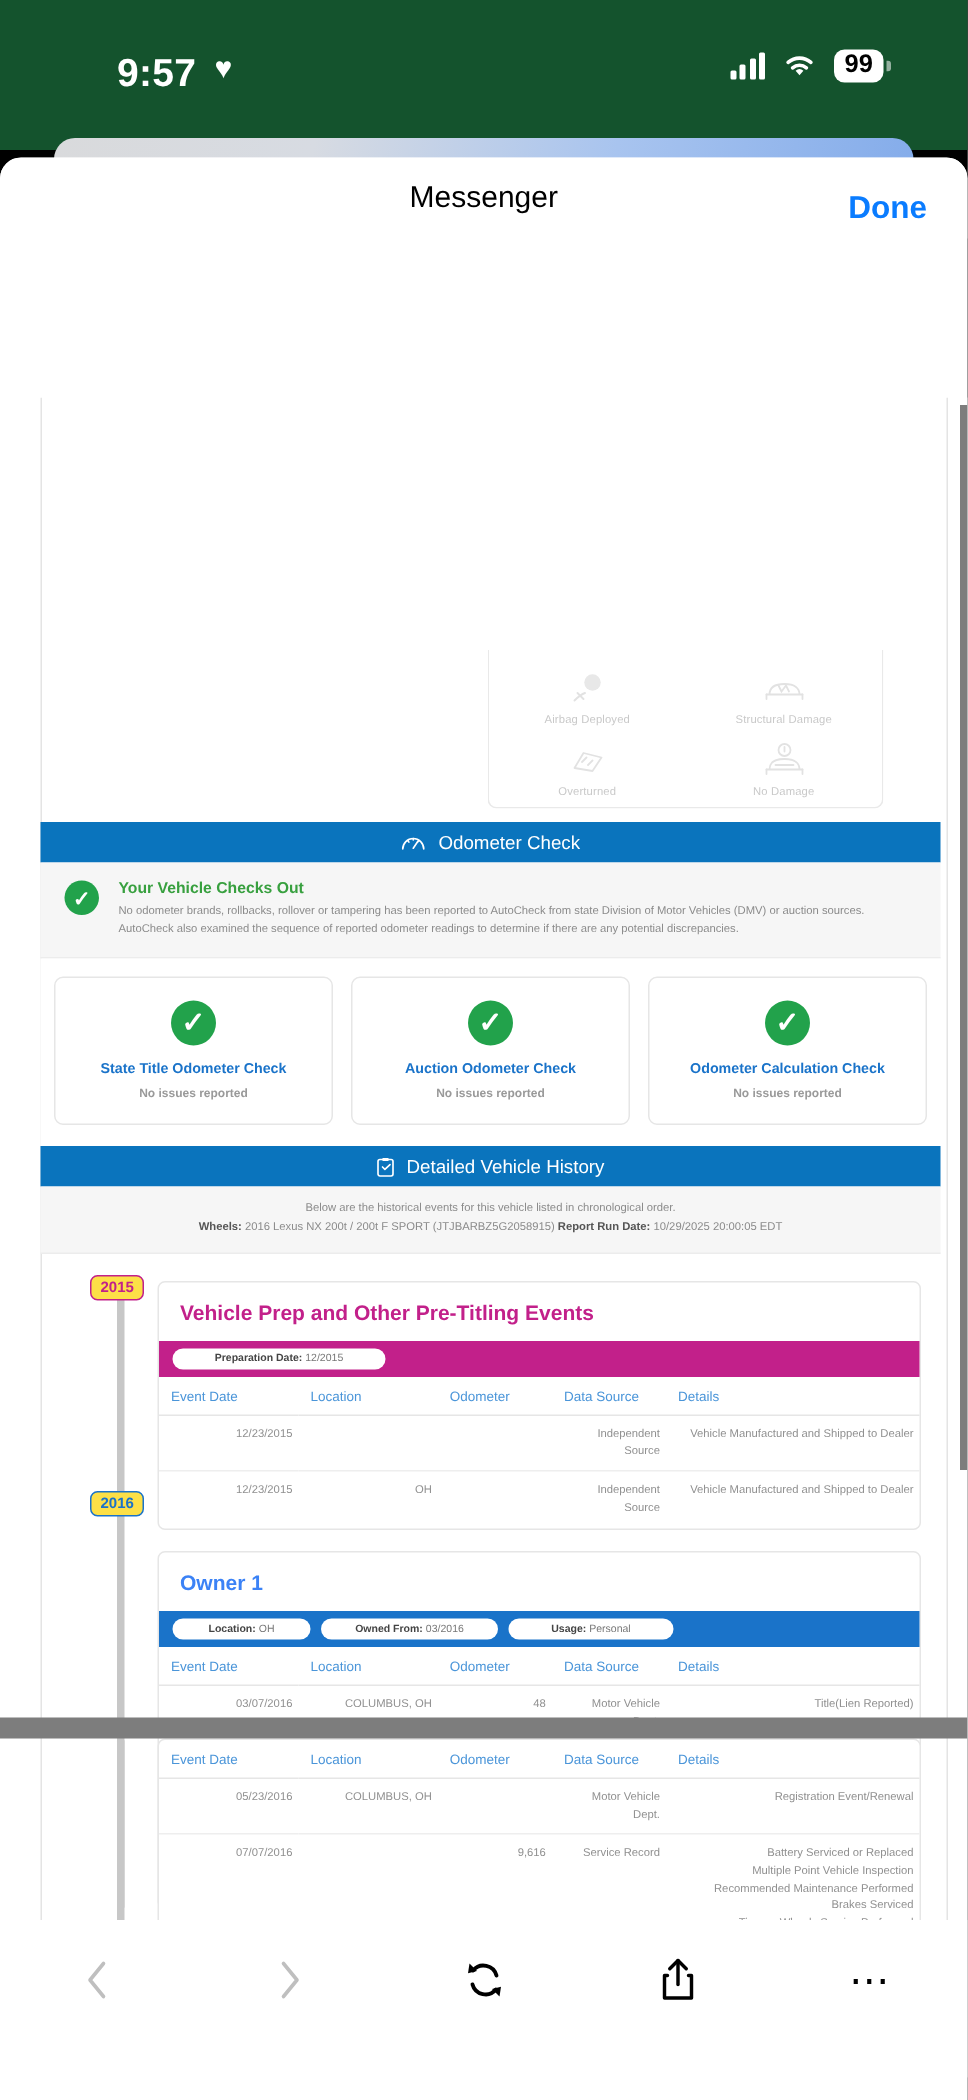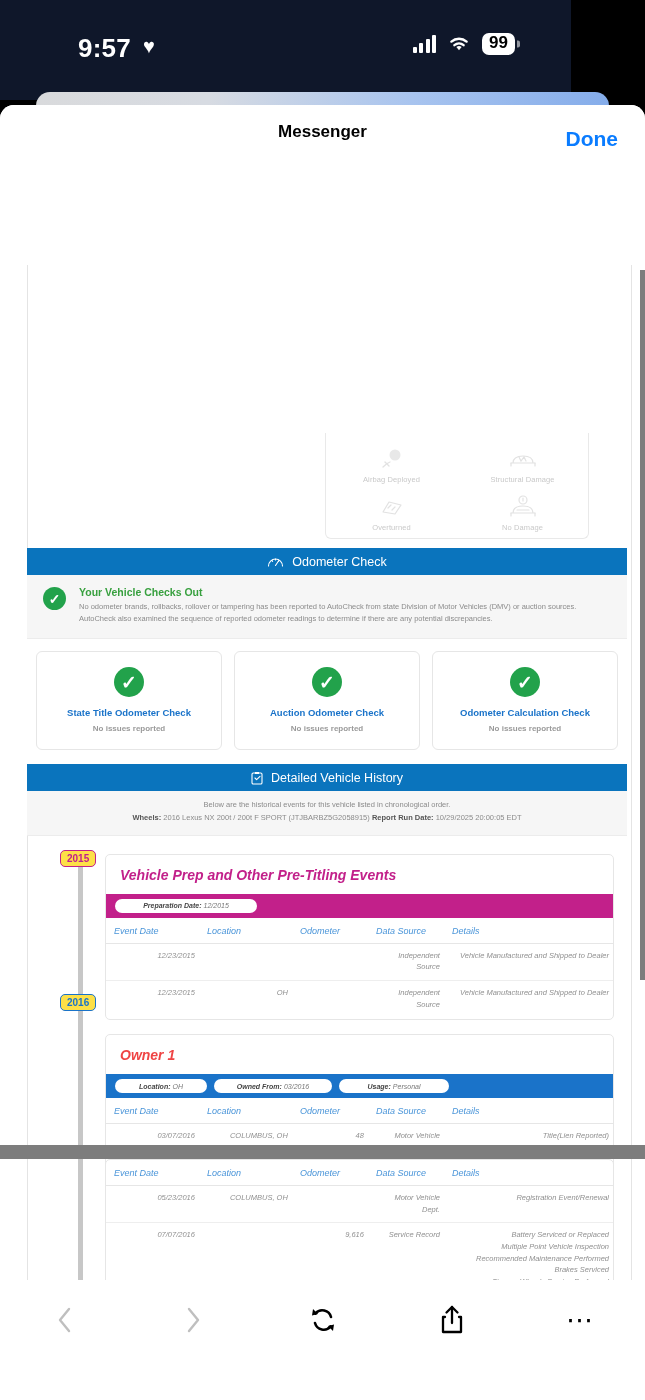--- a/index.html
+++ b/index.html
@@ -6,22 +6,22 @@
   html, body {
     width: 645px; height: 1400px;
     background: #000;
     font-family: "Liberation Sans", sans-serif;
     overflow: hidden;
   }
 
   
   .status-bar {
     position: absolute; top: 0; left: 0;
-    width: 571px; height: 100px;
-    background: #0f172a;
+    width: 645px; height: 100px;
+    background: #14532d;
   }
   .sb-time {
     position: absolute; left: 78px; top: 33px;
     color: #fff; font-size: 26px; font-weight: 600;
     letter-spacing: 0.2px;
   }
   .sb-heart {
     position: absolute; left: 143px; top: 36px;
     color: #fff; font-size: 20px; line-height: 1;
   }
@@ -60,21 +60,21 @@
     background: #fff;
     border-radius: 14px 14px 0 0;
     overflow: hidden;
   }
   .sheet-header {
     position: relative;
     height: 54px;
     display: flex; align-items: center; justify-content: center;
     background: #fff;
   }
-  .sheet-title { font-size: 17px; font-weight: 700; color: #000; }
+  .sheet-title { font-size: 20px; font-weight: 400; color: #000; }
   .sheet-done {
     position: absolute; right: 27px; top: 22px;
     font-size: 21px; font-weight: 600; color: #0a7cff;
   }
 
   
   .webview {
     position: absolute; top: 160px; left: 0;
     width: 645px; height: 1120px;
     background: #fff;
@@ -181,28 +181,28 @@
   }
   .yr {
     position: absolute; left: 33px;
     border-radius: 5px; background: #fde047;
     font-size: 10px; font-weight: 700; padding: 2px 6px;
     z-index: 3;
   }
   .yr.magenta { border: 1.5px solid #c2208a; color: #c2208a; }
   .yr.blue { border: 1.5px solid #1a73c9; color: #1a73c9; }
 
-  .tl-block { margin-left: 78px; margin-right: 13px; position: relative; font-style: italic; }
+  .tl-block { margin-left: 78px; margin-right: 13px; position: relative; }
   .tl-card {
     border: 1px solid #e6e6e6; border-radius: 5px; background:#fff;
     padding: 0 0 2px;
   }
   .tl-title { font-size: 14px; font-weight: 700; padding: 12px 14px 11px; }
   .tl-title.magenta { color: #c2208a; }
-  .tl-title.blue { color: #ef4444; }
+  .tl-title.blue { color: #3b82f6; }
 
   .chipbar { padding: 5px 9px; display:flex; gap: 7px; }
   .chipbar.magenta { background: #c2208a; }
   .chipbar.blue { background: #1a73c9; }
   .chip {
     background: #fff; border-radius: 10px; height: 14px;
     display:flex; align-items:center; justify-content:center;
     font-size: 7px; color: #777; padding: 0 12px; white-space: nowrap;
   }
   .chip b { color:#444; font-weight: 700; margin-right: 2px; }

